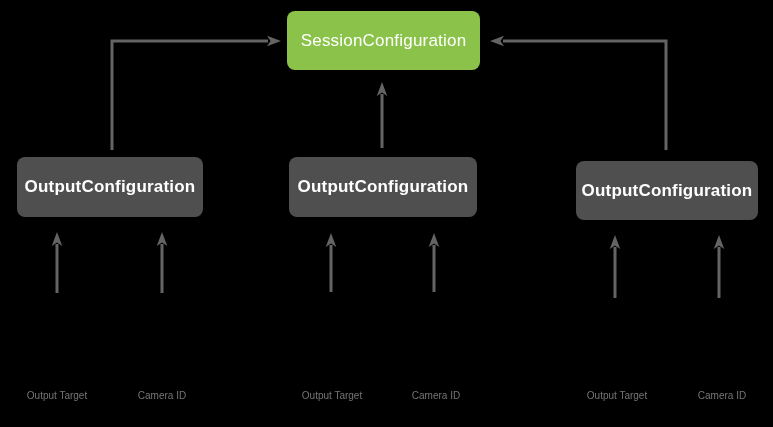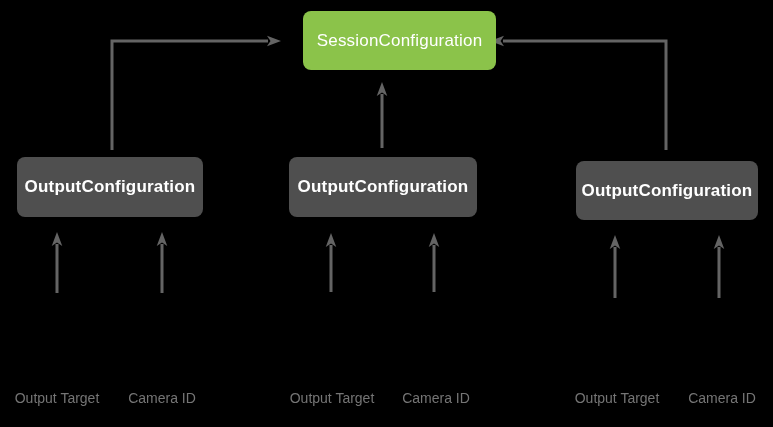--- a/index.html
+++ b/index.html
@@ -39,35 +39,34 @@
     font-size: 17px;
     letter-spacing: 0.2px;
     white-space: nowrap;
   }
   .session {
     left: 287px;
     top: 11px;
     width: 193px;
     height: 59px;
     background: var(--session_fill, #8bc34a);
-    margin-left: 16px;
   }
   .output {
     background: var(--output_fill, #4f4f4f);
     font-weight: bold;
   }
   .out-left  { left: 17px;  top: 157px; width: 186px; height: 60px; }
   .out-mid   { left: 289px; top: 157px; width: 188px; height: 60px; }
   .out-right { left: 576px; top: 161px; width: 182px; height: 59px; }
   .input-label {
     position: absolute;
     top: 390px;
     transform: translateX(-50%);
     color: var(--label_text, #757575);
-    font-size: 14px;
+    font-size: 10px;
     white-space: nowrap;
   }
   .il-1 { left: 57px; }
   .il-2 { left: 162px; }
   .il-3 { left: 332px; }
   .il-4 { left: 436px; }
   .il-5 { left: 617px; }
   .il-6 { left: 722px; }
 </style>
 </head>

